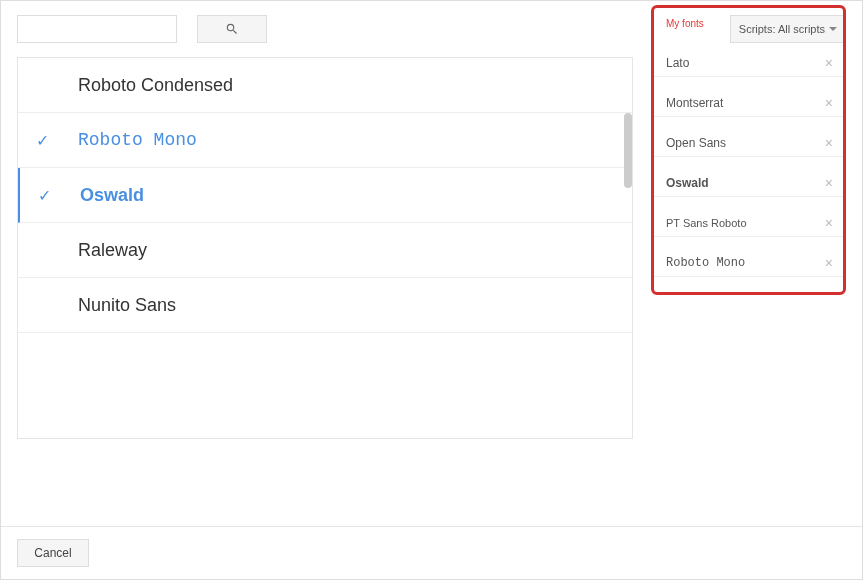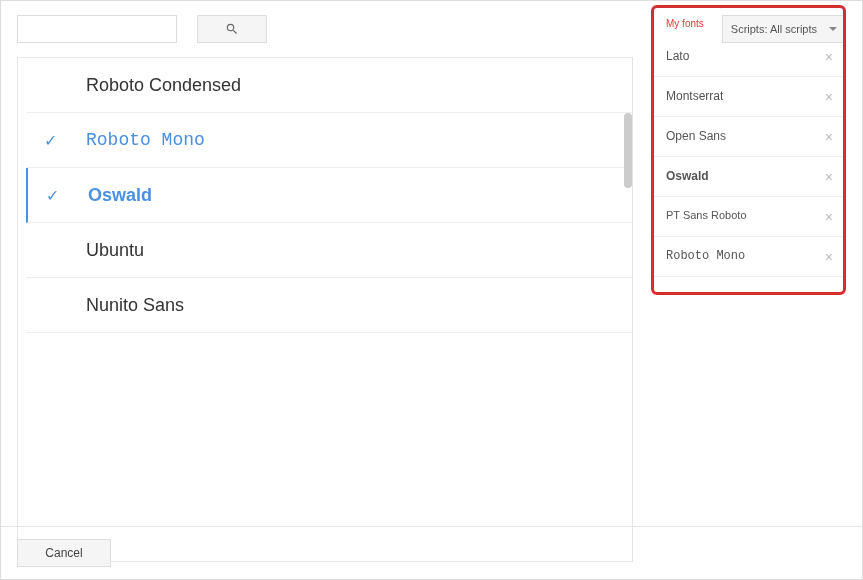--- a/index.html
+++ b/index.html
@@ -39,41 +39,40 @@
   .filter-group { display: flex; gap: 8px; }
   .filter-btn {
     height: 28px;
     border: 1px solid #ddd;
     background: #f5f5f5;
     padding: 0 8px;
     font-size: 11px;
     color: #555;
     display: flex;
     align-items: center;
-    gap: 12px;
+    gap: 4px;
     cursor: pointer;
   }
   .filter-btn .caret {
     width: 0; height: 0;
     border-left: 4px solid transparent;
     border-right: 4px solid transparent;
     border-top: 4px solid #888;
   }
   .main-area {
     display: flex;
     padding: 0 16px;
     gap: 18px;
   }
   .font-list-wrap {
     flex: 1;
     border: 1px solid #e5e5e5;
-    height: 505px;
+    height: 382px;
     position: relative;
     overflow: hidden;
-    padding-left: 8px;
   }
   .font-list {
     height: 100%;
   }
   .font-row {
     display: flex;
     align-items: center;
     height: 55px;
     border-bottom: 1px solid #eee;
     padding-left: 40px;
@@ -119,20 +118,21 @@
     overflow: hidden;
     margin-top: -52px;
   }
   .side-title {
     color: #e53935;
     font-size: 10px;
     padding: 10px 12px 8px 12px;
   }
   .my-font-row {
     display: flex;
+    align-items: center;
     justify-content: space-between;
     height: 40px;
     padding: 12px 10px 0 12px;
     border-bottom: 1px solid #eee;
     font-size: 12px;
     color: #555;
     cursor: pointer;
   }
   .my-font-row .remove {
     color: #bbb;
@@ -162,21 +162,21 @@
     border: 1px solid #3367d6;
     width: 66px;
     height: 28px;
     font-size: 12px;
     font-weight: bold;
     cursor: pointer;
   }
   .cancel-btn {
     background: #f5f5f5;
     border: 1px solid #ddd;
-    width: 94px;
+    width: 72px;
     height: 28px;
     font-size: 12px;
     color: #444;
     cursor: pointer;
   }
 </style>
 </head>
 <body>
 
 <div class="top-bar">
@@ -203,21 +203,21 @@
         </div>
         <div class="font-row selected ">
           <span class="check">✓</span>
           <span class="fname ff-mono">Roboto Mono</span>
         </div>
         <div class="font-row selected active-left ">
           <span class="check">✓</span>
           <span class="fname ff-bold">Oswald</span>
         </div>
         <div class="font-row ">
-          <span class="fname ff-thin">Ubuntu</span>
+          <span class="fname ff-thin">Raleway</span>
         </div>
         <div class="font-row ">
           <span class="fname ff-sans">Nunito Sans</span>
         </div>
       </div>
     <div class="scroll-thumb"></div>
   </div>
 
   <div class="side-panel">
     <div class="side-title">My fonts</div>

